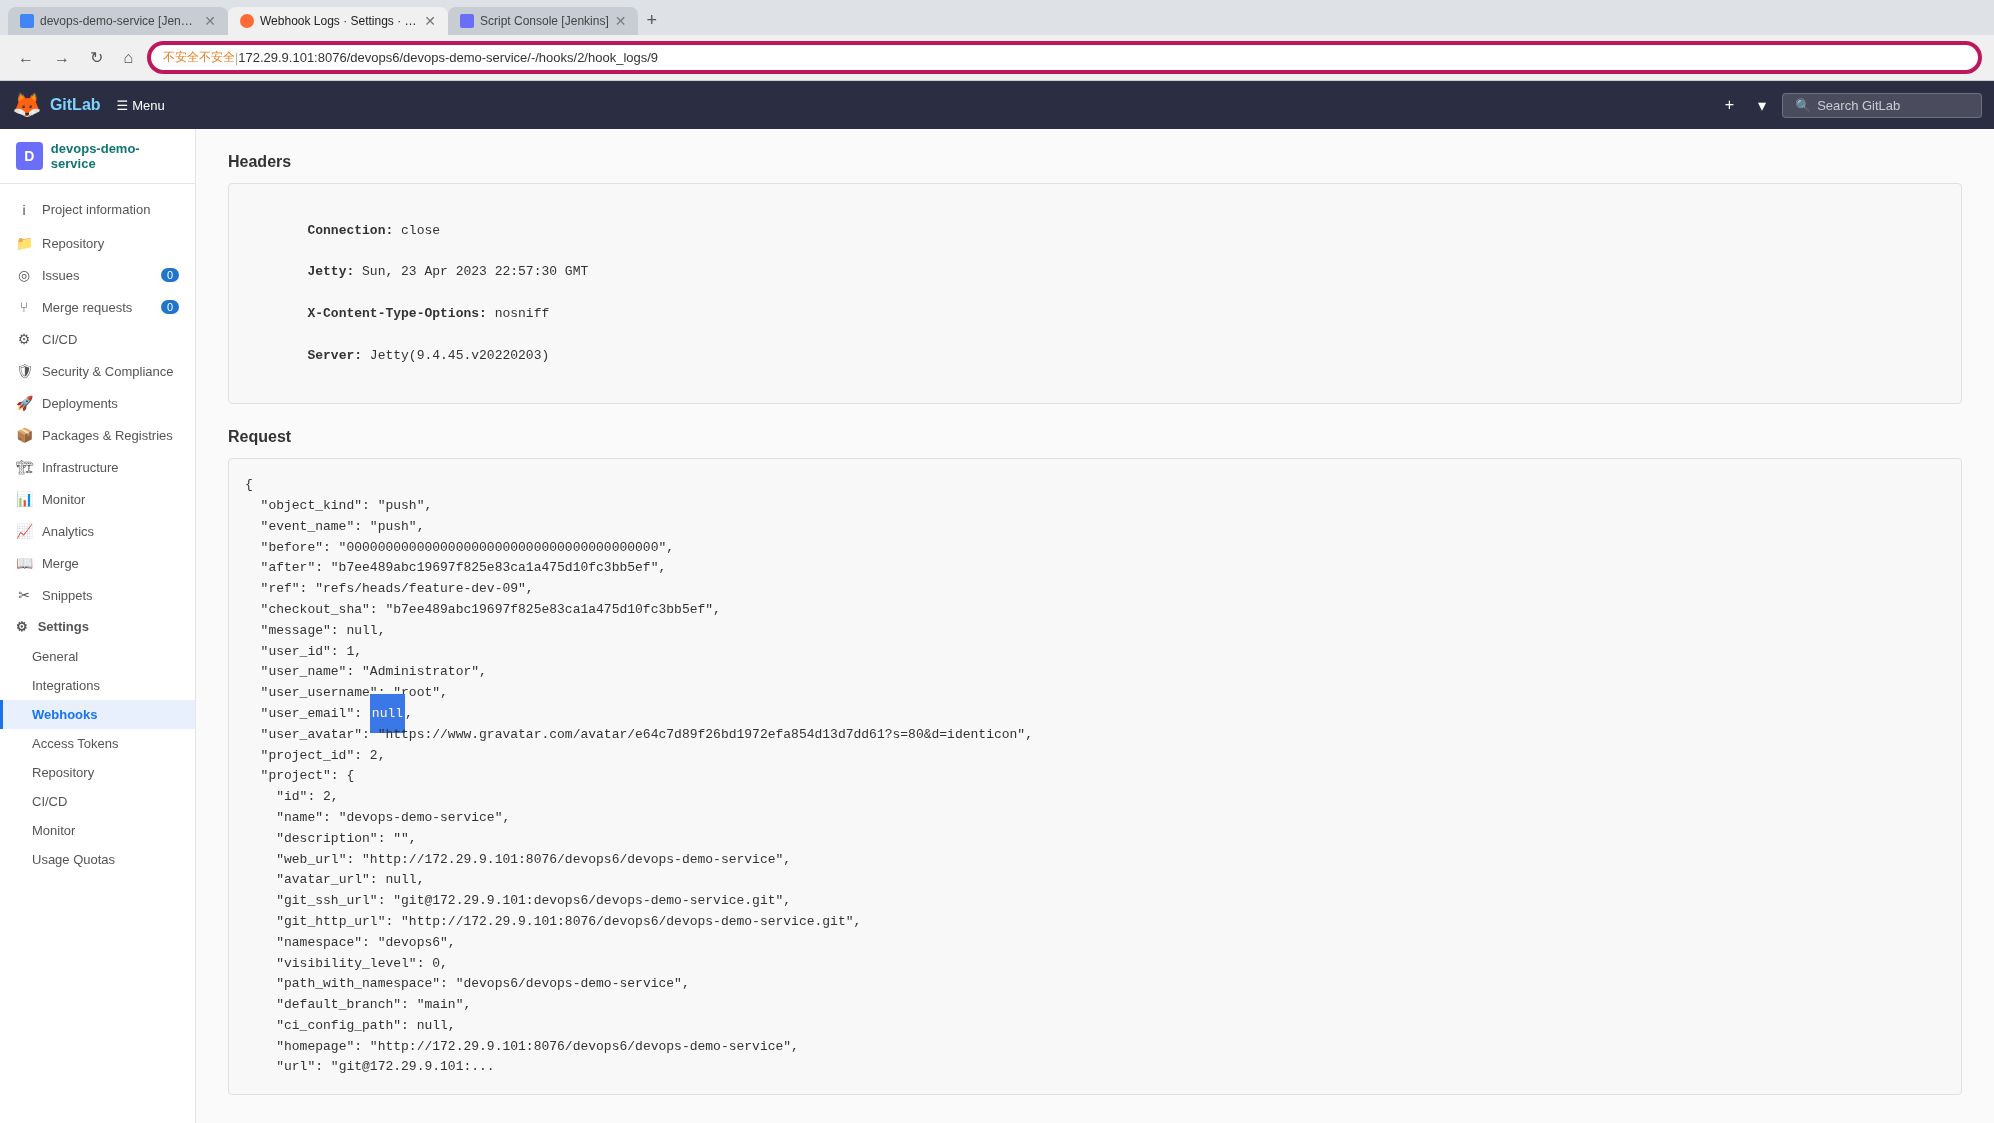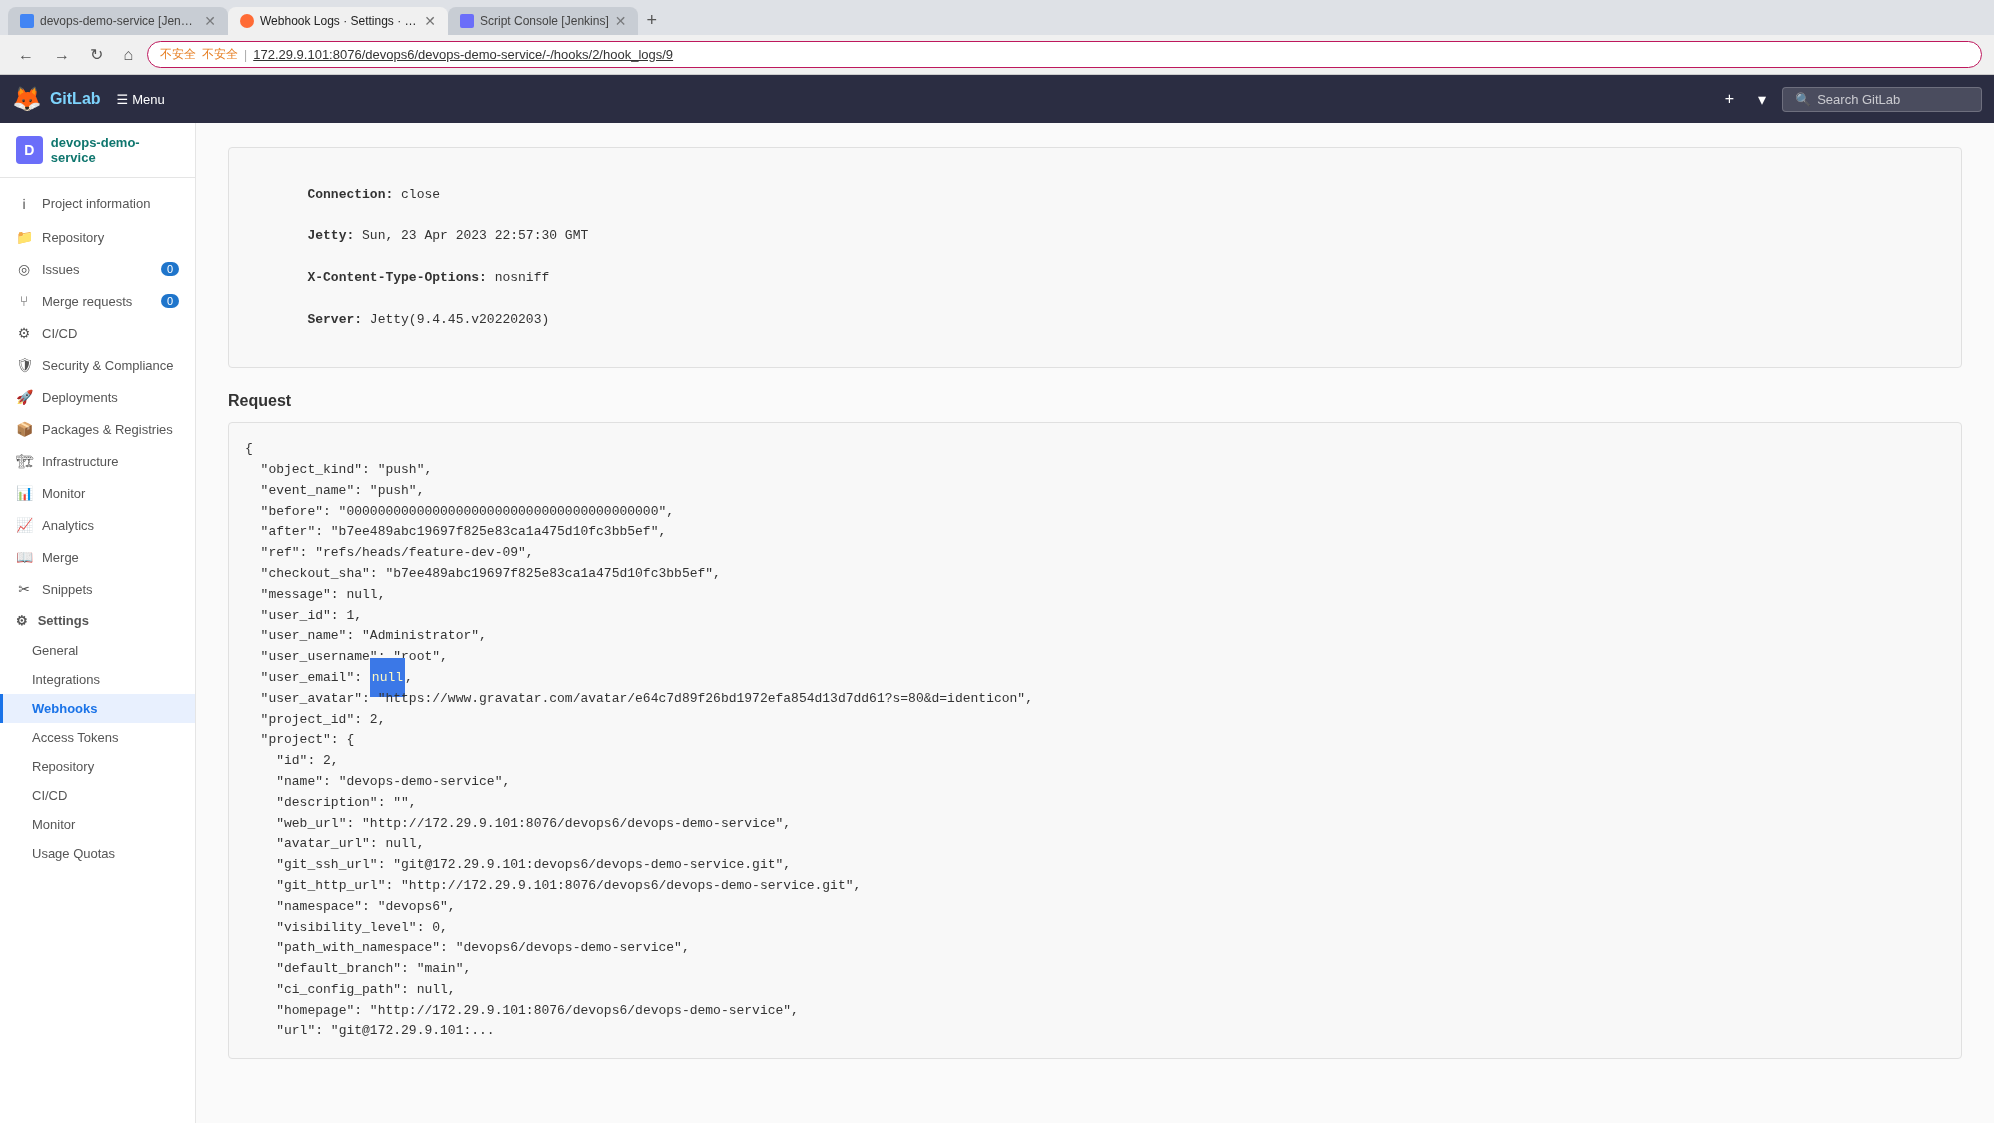--- a/index.html
+++ b/index.html
@@ -10,23 +10,23 @@
     .tabs-bar { display: flex; align-items: flex-end; padding: 6px 0 0 8px; background: #dee1e6; }
     .tab { display: flex; align-items: center; padding: 6px 12px; border-radius: 8px 8px 0 0; font-size: 12px; cursor: pointer; max-width: 220px; gap: 6px; background: #c8cdd4; color: #444; position: relative; }
     .tab.active { background: #f0f0f0; color: #222; }
     .tab-favicon { width: 14px; height: 14px; border-radius: 2px; display: inline-block; }
     .tab-title { overflow: hidden; text-overflow: ellipsis; white-space: nowrap; flex: 1; }
     .tab-close { opacity: 0.6; font-size: 14px; cursor: pointer; }
     .tab-new { background: none; border: none; font-size: 18px; color: #555; cursor: pointer; padding: 4px 8px; align-self: center; }
 
     .address-bar { background: #f0f0f0; padding: 6px 12px; display: flex; align-items: center; gap: 8px; border-bottom: 1px solid #ccc; }
     .nav-btn { background: none; border: none; cursor: pointer; color: #555; font-size: 16px; padding: 2px 6px; border-radius: 4px; }
-    .url-bar { flex: 1; background: white; border: 1px solid #be185d; border-radius: 20px; padding: 4px 12px; font-size: 13px; display: flex; align-items: center; gap: 6px; }
+    .url-bar { flex: 1; background: white; border: 4px solid #be185d; border-radius: 20px; padding: 4px 12px; font-size: 13px; display: flex; align-items: center; gap: 0; }
     .url-security { color: #e67e22; font-size: 12px; }
-    .url-text { color: #333; font-size: 13px; text-decoration: underline; }
+    .url-text { color: #333; font-size: 13px; }
 
     
     .gitlab-header { background: #2b2d42; display: flex; align-items: center; padding: 0 12px; height: 48px; color: white; }
     .gitlab-logo { display: flex; align-items: center; gap: 8px; color: white; text-decoration: none; }
     .gitlab-logo-text { font-size: 16px; font-weight: 600; color: #7dd3fc; }
     .menu-btn { background: none; border: none; color: white; cursor: pointer; font-size: 13px; padding: 4px 8px; margin-left: 8px; display: flex; align-items: center; gap: 4px; }
     .header-spacer { flex: 1; }
     .header-right { display: flex; align-items: center; gap: 8px; }
     .header-icon-btn { background: none; border: none; color: white; cursor: pointer; font-size: 16px; padding: 4px 8px; border-radius: 4px; }
     .search-box { background: rgba(255,255,255,0.15); border: 1px solid rgba(255,255,255,0.2); border-radius: 4px; padding: 4px 12px; color: rgba(255,255,255,0.7); font-size: 13px; width: 200px; cursor: text; display: flex; align-items: center; gap: 6px; }
@@ -195,20 +195,21 @@
         <div class="sidebar-sub-item">CI/CD</div>
         <div class="sidebar-sub-item">Monitor</div>
         <div class="sidebar-sub-item">Usage Quotas</div>
       </div>
     </div>
   </div>
 
   <div class="content">
 
     <div>
+      <div class="section-title">Headers</div>
       <div class="code-block">
         <span style="font-weight:bold;">Connection:</span><span> close</span><br>
         <span style="font-weight:bold;">Jetty:</span><span> Sun, 23 Apr 2023 22:57:30 GMT</span><br>
         <span style="font-weight:bold;">X-Content-Type-Options:</span><span> nosniff</span><br>
         <span style="font-weight:bold;">Server:</span><span> Jetty(9.4.45.v20220203)</span>
       </div>
     </div>
 
     <div class="request-section">
       <div class="section-title">Request</div>

